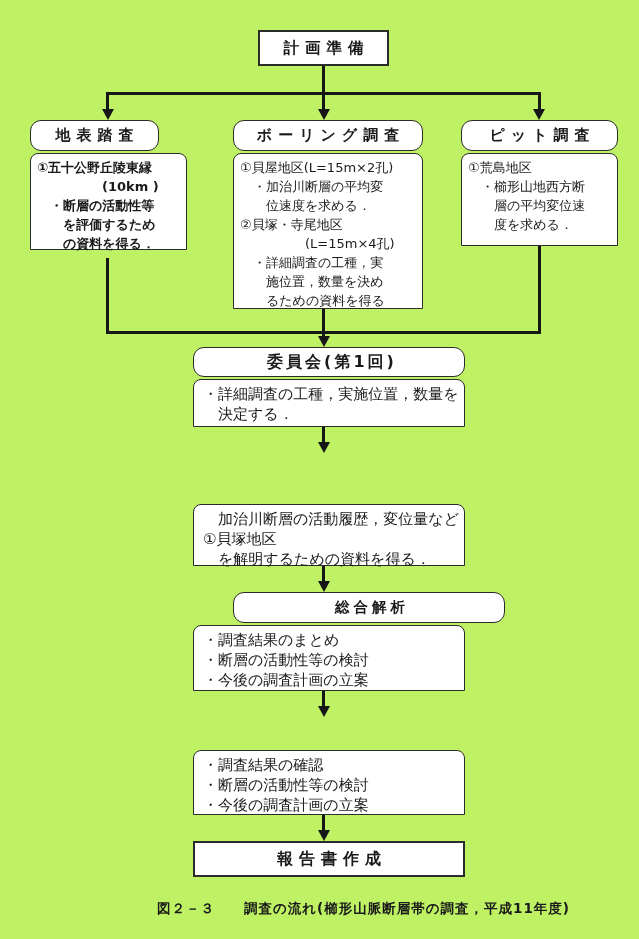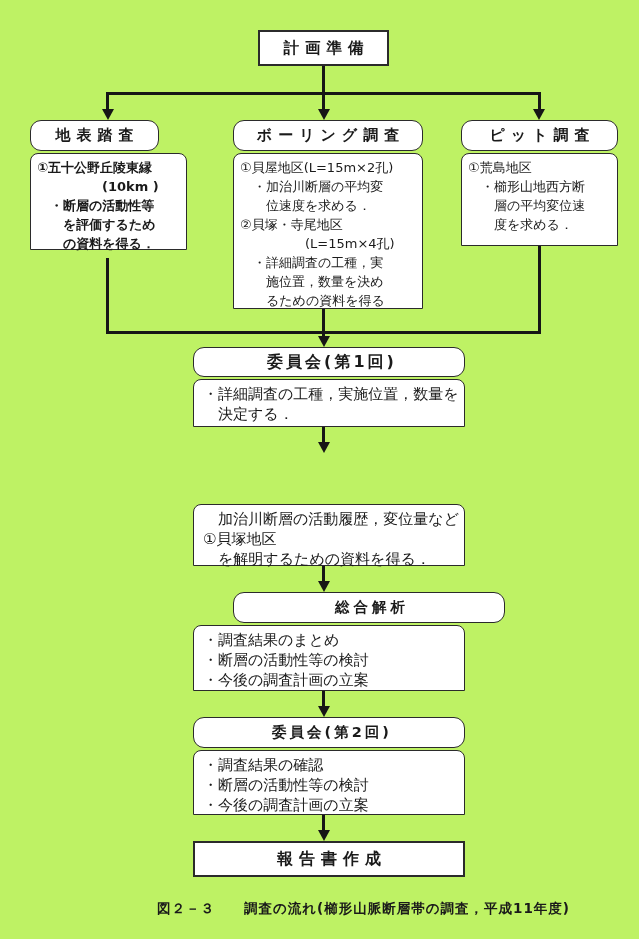--- a/index.html
+++ b/index.html
@@ -107,21 +107,20 @@
   <div class="box hdr" style="left:193px; top:592px; width:272px; height:31px; font-size:14.5px; letter-spacing:4px;margin-left:40px;">総合解析</div>
   <div class="box bdy2" style="left:193px; top:625px; width:272px; height:66px;">
     <div class="line">・調査結果のまとめ</div>
     <div class="line">・断層の活動性等の検討</div>
     <div class="line">・今後の調査計画の立案</div>
   </div>
 
   <div class="vline" style="left:322px; top:691px; height:15px;"></div>
   <div class="arrowhead" style="left:318px; top:706px;"></div>
 
-  <div class="box hdr" style="left:193px; top:717px; width:272px; height:31px; font-size:14.5px; letter-spacing:3px;">委員会(第2回)</div>
   <div class="box bdy2" style="left:193px; top:750px; width:272px; height:65px;">
     <div class="line">・調査結果の確認</div>
     <div class="line">・断層の活動性等の検討</div>
     <div class="line">・今後の調査計画の立案</div>
   </div>
 
   <div class="vline" style="left:322px; top:815px; height:15px;"></div>
   <div class="arrowhead" style="left:318px; top:830px;"></div>
 
   <div class="box plainrect" style="left:193px; top:841px; width:272px; height:36px; font-size:16px;">報告書作成</div>

